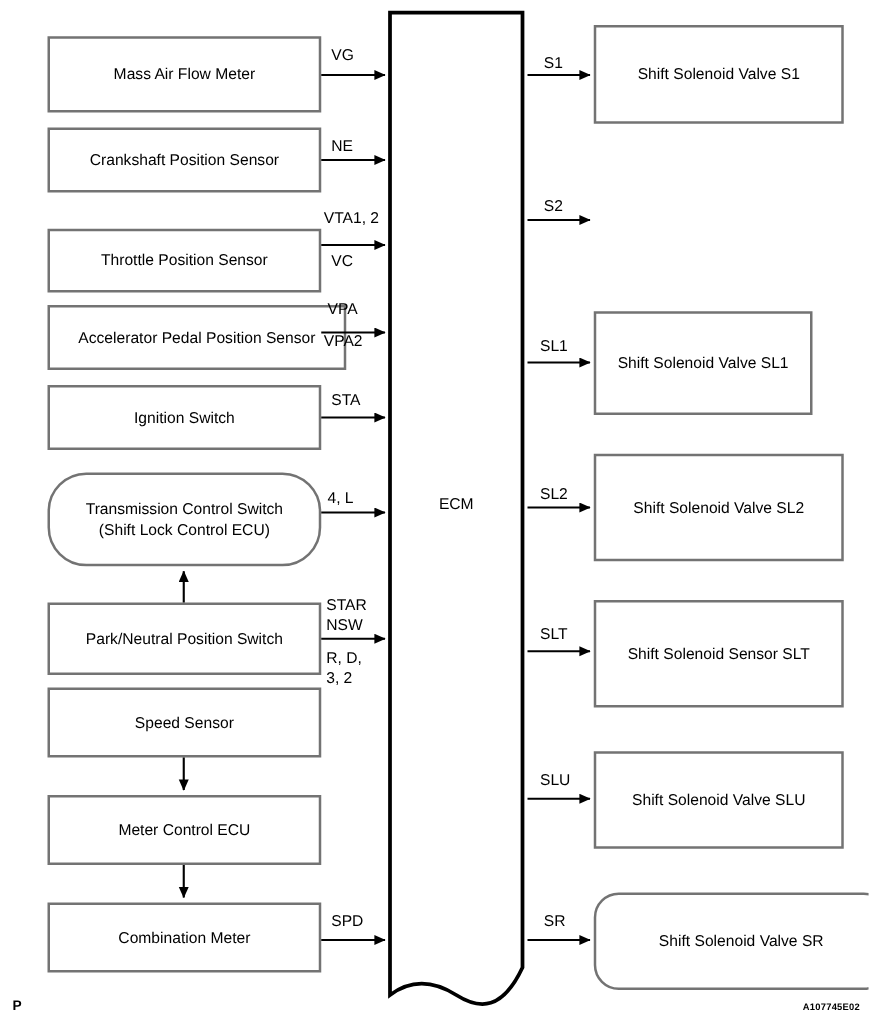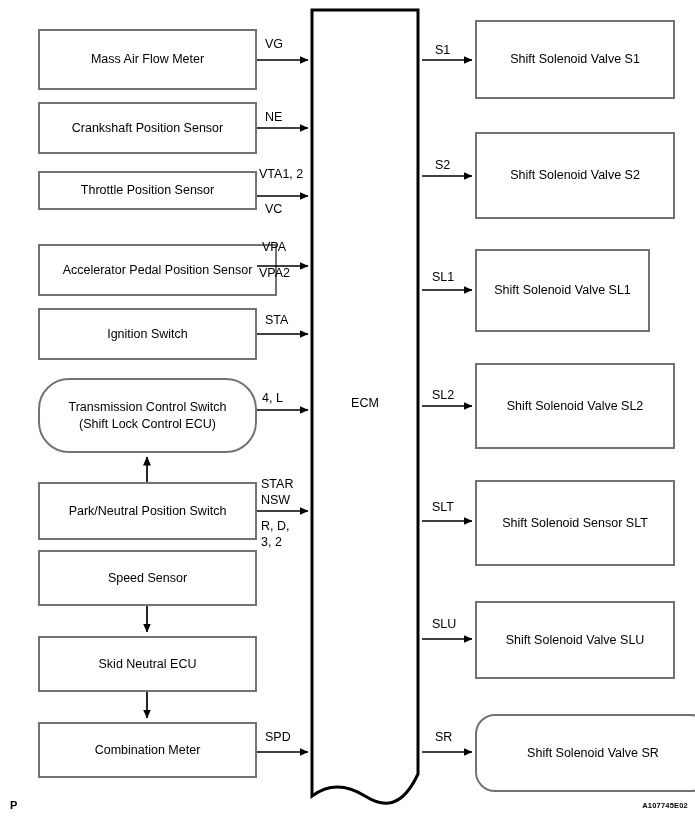--- a/index.html
+++ b/index.html
@@ -101,21 +101,21 @@
 <div id="diagram">
 
   <div class="box" style="left:38px;  top:29px;  width:219px; height:61px;">
     <span class="box-label">Mass Air Flow Meter</span>
   </div>
 
   <div class="box" style="left:38px;  top:102px; width:219px; height:52px;">
     <span class="box-label">Crankshaft Position Sensor</span>
   </div>
 
-  <div class="box" style="left:38px;  top:171px; width:219px; height:39px;">
+  <div class="box" style="left:38px;  top:183px; width:219px; height:51px;">
     <span class="box-label">Throttle Position Sensor</span>
   </div>
 
   <div class="box" style="left:38px;  top:244px; width:239px; height:52px;text-align:center;">
     <span class="box-label">Accelerator Pedal Position Sensor</span>
   </div>
 
   <div class="box" style="left:38px;  top:308px; width:219px; height:52px;">
     <span class="box-label">Ignition Switch</span>
   </div>
@@ -127,43 +127,40 @@
 
   <div class="box" style="left:38px;  top:482px; width:219px; height:58px;">
     <span class="box-label">Park/Neutral Position Switch</span>
   </div>
 
   <div class="box" style="left:38px;  top:550px; width:219px; height:56px;">
     <span class="box-label">Speed Sensor</span>
   </div>
 
   <div class="box" style="left:38px;  top:636px; width:219px; height:56px;">
-    <span class="box-label">Skid Neutral ECU</span>
+    <span class="box-label">Meter Control ECU</span>
   </div>
 
   <div class="box" style="left:38px;  top:722px; width:219px; height:56px;">
     <span class="box-label">Combination Meter</span>
   </div>
 
   <div id="ecm-column">
     <svg viewBox="0 0 110 810" xmlns="http://www.w3.org/2000/svg" aria-hidden="true">
       <path d="M 2,2 L 108,2 L 108,766
                C 92,800 74,800 55,788
                C 36,776 18,776 2,788 Z" fill="#ffffff" stroke="#000000" stroke-width="3"></path>
     </svg>
   </div>
   <div id="ecm-label">ECM</div>
 
   <div class="box" style="left:475px; top:20px;  width:200px; height:79px;">
     <span class="box-label">Shift Solenoid Valve S1</span>
   </div>
 
-  <div class="box" style="left:475px; top:132px; width:200px; height:87px;">
-    <span class="box-label">Shift Solenoid Valve S2</span>
-  </div>
 
   <div class="box" style="left:475px; top:249px; width:175px; height:83px;">
     <span class="box-label">Shift Solenoid Valve SL1</span>
   </div>
 
   <div class="box" style="left:475px; top:363px; width:200px; height:86px;">
     <span class="box-label">Shift Solenoid Valve SL2</span>
   </div>
 
   <div class="box" style="left:475px; top:480px; width:200px; height:86px;">

